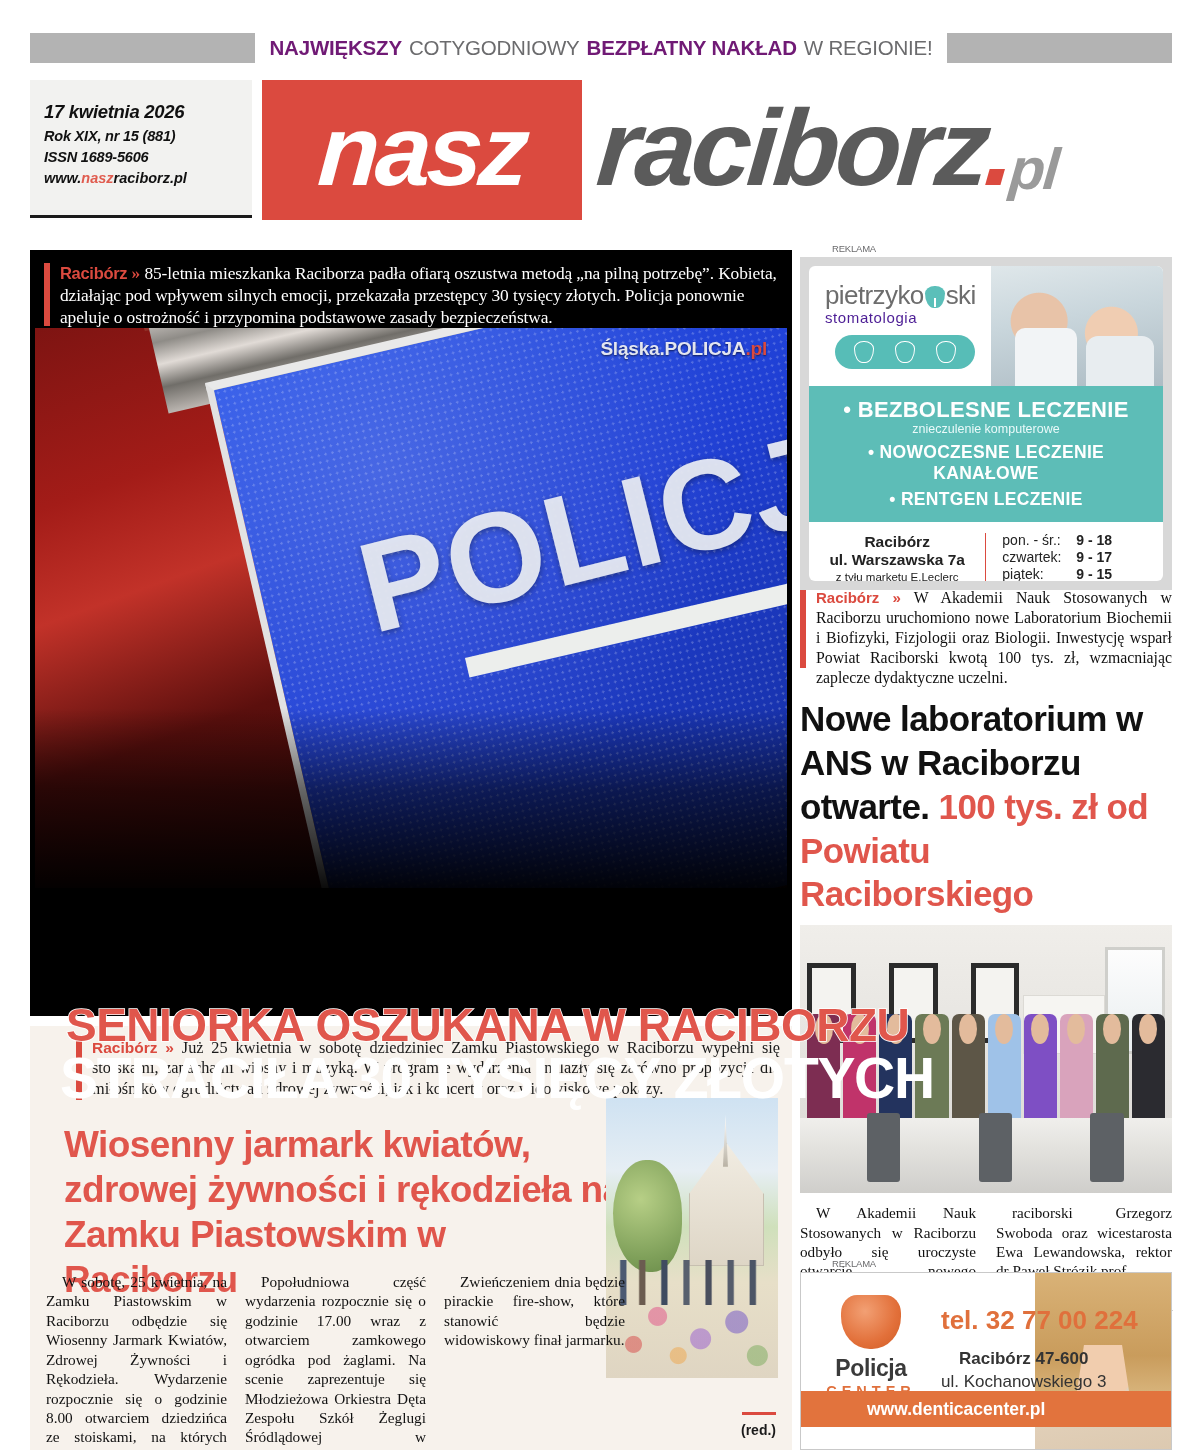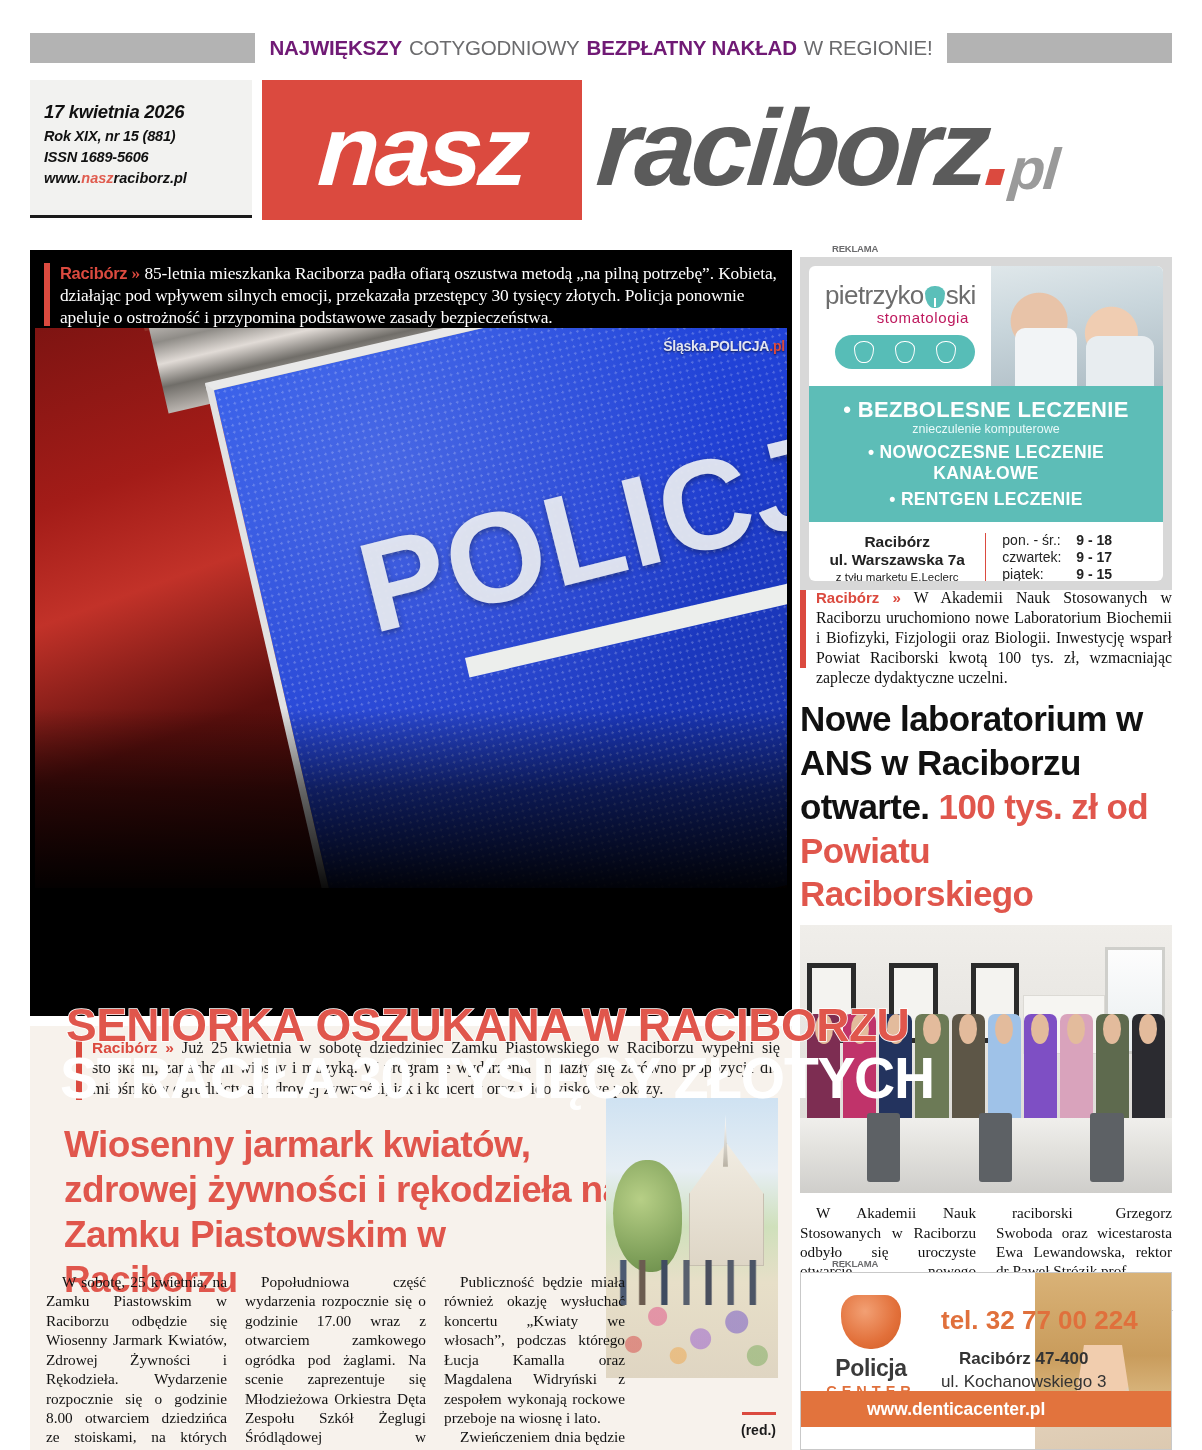--- a/index.html
+++ b/index.html
@@ -118,22 +118,22 @@
   .pp-chrome2 {
     position: absolute; left: 104px; top: -22px; width: 700px; height: 26px;
     background: linear-gradient(180deg,#e7b0a3,#8e2b23);
     transform: rotate(-13deg); transform-origin: 0 0;
   }
   .pp-stripe {
     position: absolute; left: 430px; top: 330px; width: 520px; height: 20px;
     background: #eceeec; transform: rotate(-13deg); transform-origin: 0 0;
   }
   .pp-wm {
-    position: absolute; right: 2px; top: 10px; z-index: 5;
-    color: rgba(255,255,255,.88); font-size: 14px; font-weight: 700;
+    position: absolute; right: 20px; top: 10px; z-index: 5;
+    color: rgba(255,255,255,.88); font-size: 19px; font-weight: 700;
     letter-spacing: -0.2px; text-shadow: 0 1px 2px rgba(0,0,0,.6);
   }
   .pp-wm .pl { color: #db4a3f; }
   .pp-fade {
     position: absolute; left: 0; right: 0; bottom: 0; height: 180px; z-index: 4;
     background: linear-gradient(180deg, rgba(0,0,0,0) 0%, rgba(0,0,0,.55) 45%, rgba(0,0,0,.95) 100%);
   }
 
   .lead-h1 {
     position: absolute; left: 36px; top: 752px; width: 740px; z-index: 6;
@@ -217,37 +217,37 @@
     position: absolute; left: 16px; top: 246px; width: 580px;
     display: flex; gap: 18px;
   }
   .fair-col {
     width: 181px; font-family: "Liberation Serif", serif; font-size: 15.3px;
     line-height: 1.27; text-align: justify; color: #111;
   }
   .fair-col p { text-indent: 16px; }
 
   
-  .rek { font-size: 9.5px; font-weight: 700; color: #6b6b6d; letter-spacing: -0.2px; padding-left: 32px; }
+  .rek { font-size: 9.5px; font-weight: 400; color: #6b6b6d; letter-spacing: -0.2px; padding-left: 32px; }
 
   .ad1-wrap { position: absolute; left: 800px; top: 243px; width: 372px; }
   .ad1 { margin-top: 3px; width: 372px; height: 333px; background: #d8d8d8; padding: 9px; }
   .ad1-card { width: 100%; height: 100%; background: #fff; border-radius: 6px; overflow: hidden; position: relative; }
   .ad1-top { display: flex; height: 120px; }
   .ad1-brand { flex: 1; padding: 14px 0 0 16px; }
   .ad1-logo { font-size: 26px; color: #6d6d6d; letter-spacing: -0.6px; }
   .ad1-logo .tooth {
     display: inline-block; width: 20px; height: 22px; background: #5bbfb9;
     border-radius: 48% 48% 44% 44% / 34% 34% 66% 66%;
     position: relative; top: 4px; margin: 0 1px;
   }
   .ad1-logo .tooth::after {
     content:""; position:absolute; left:45%; top:55%; width:2px; height:9px; background:#fff;
   }
-  .ad1-sub { font-size: 15px; color: #be185d; text-align: right; padding-right: 22px; margin-top: -2px; letter-spacing: .6px; }
+  .ad1-sub { font-size: 15px; color: #4c1d95; padding-right: 22px; margin-top: -2px; letter-spacing: .6px; }
   .ad1-pill {
     margin: 9px 0 0 10px; width: 140px; height: 34px; background: #57bdb7; border-radius: 18px;
     display: flex; align-items: center; justify-content: space-around; padding: 0 8px;
   }
   .ad1-pill .ic { width: 20px; height: 22px; border: 1.6px solid #fff; border-radius: 48% 48% 44% 44% / 34% 34% 64% 64%; }
   .ad1-photo {
     width: 172px; height: 120px;
     background:
       radial-gradient(circle at 28% 46%, #e8c3a8 0 28px, transparent 29px),
       radial-gradient(circle at 70% 56%, #f0cdb2 0 26px, transparent 27px),
@@ -429,21 +429,20 @@
     <div class="fair-cred">(red.)</div>
 
     <div class="fair-cols">
       <div class="fair-col">
         <p>W sobotę, 25 kwietnia, na Zamku Piastowskim w Raciborzu odbędzie się Wiosenny Jarmark Kwiatów, Zdrowej Żywności i Rękodzieła. Wydarzenie rozpocznie się o godzinie 8.00 otwarciem dziedzińca ze stoiskami, na których dostępne będą m.in. rośliny, produkty ekologiczne oraz wyroby rękodzielnicze.</p>
       </div>
       <div class="fair-col">
         <p>Popołudniowa część wydarzenia rozpocznie się o godzinie 17.00 wraz z otwarciem zamkowego ogródka pod żaglami. Na scenie zaprezentuje się Młodzieżowa Orkiestra Dęta Zespołu Szkół Żeglugi Śródlądowej w Kędzierzynie-Koźlu, a także zespoły Stowarzyszenia Kultury Ziemi Raciborskiej „Źródło”.</p>
       </div>
       <div class="fair-col">
-        <p>Publiczność będzie miała również okazję wysłuchać koncertu „Kwiaty we włosach”, podczas którego Łucja Kamalla oraz Magdalena Widryński z zespołem wykonają rockowe przeboje na wiosnę i lato.</p>
         <p>Zwieńczeniem dnia będzie pirackie fire-show, które stanowić będzie widowiskowy finał jarmarku.</p>
       </div>
     </div>
   </div>
 
   <div class="ad1-wrap">
     <div class="rek">REKLAMA</div>
     <div class="ad1">
       <div class="ad1-card">
         <div class="ad1-top">
@@ -566,19 +565,19 @@
       <div class="ad2-face">
         <div class="ad2-hair"></div>
       </div>
       <div class="ad2-logo">
         <div class="ad2-tri"></div>
         <div class="ad2-name">Policja</div>
         <div class="ad2-center">CENTER</div>
         <div class="ad2-moj">MÓJ STOMATOLOG</div>
       </div>
       <div class="ad2-tel">tel. 32 77 00 224</div>
-      <div class="ad2-a1">Racibórz 47-400</div>
+      <div class="ad2-a1">Racibórz 47-600</div>
       <div class="ad2-a2">ul. Kochanowskiego 3</div>
       <div class="ad2-bar"><span>www.denticacenter.pl</span></div>
     </div>
   </div>
 
 </div>
 
 </body></html>

